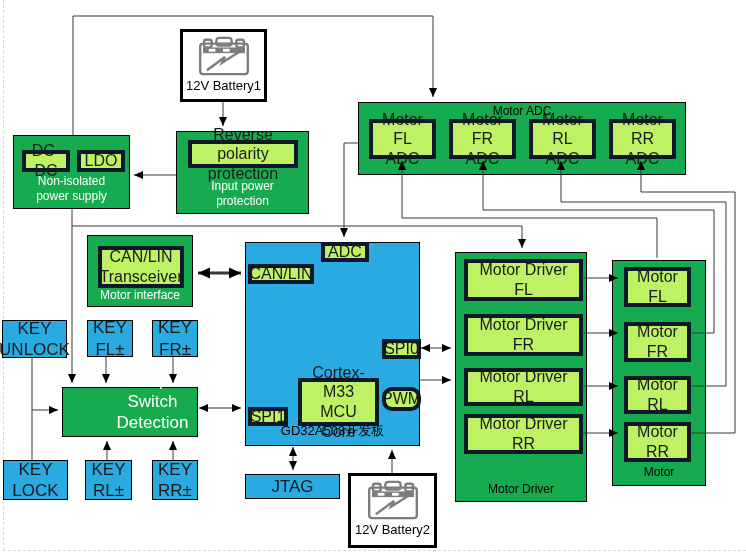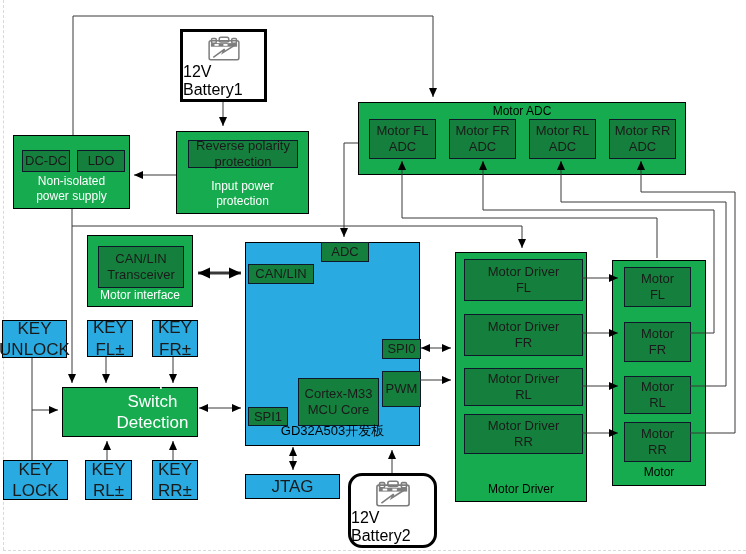--- a/index.html
+++ b/index.html
@@ -4,37 +4,37 @@
 <style>
   html,body{margin:0;padding:0;background:#fff;}
   #canvas{
     position:relative;width:746px;height:554px;background:#fff;overflow:hidden;
     font-family:"Liberation Sans",sans-serif;color:#1a1a1a;
   }
   .node{position:absolute;box-sizing:border-box;}
   .green{background:#16ab4e;border:1px solid #000;padding-left:45px;}
   .cyan{background:#29abe2;border:1px solid #000;}
   .inner{
-    position:absolute;box-sizing:border-box;background:#15803d;border:1px solid #0f172a;
+    position:absolute;box-sizing:border-box;background:#bef264;border:4px solid #0f172a;
     display:flex;align-items:center;justify-content:center;text-align:center;
-    font-size:13px;line-height:1.22;white-space:pre-line;color:#1a1a1a;
+    font-size:16px;line-height:1.22;white-space:pre-line;color:#1a1a1a;
   }
   .fill{display:flex;align-items:center;justify-content:center;text-align:center;
     font-size:17px;line-height:1.25;white-space:pre-line;}
   .box-label{
     position:absolute;left:0;right:0;text-align:center;font-size:12px;line-height:1.2;
     white-space:pre-line;pointer-events:none;
   }
   .wlabel{color:#fff;}
   .blabel{color:#000;}
   .battery{
     background:#fff;border:3px solid #000;display:flex;flex-direction:column;
     align-items:center;justify-content:flex-start;padding-top:4px;
   }
-  .battery .blab{font-size:16px;margin-top:2px;color:#000;}
+  .battery .blab{font-size:13px;margin-top:2px;color:#000;}
   #wires{position:absolute;left:0;top:0;z-index:6;pointer-events:none;}
   .pageline{position:absolute;z-index:0;}
 </style>
 </head>
 <body>
 
 <div id="canvas">
 
   <div class="pageline" style="left:3px;top:0;width:0;height:550px;border-left:1px dashed #d9d9d9;"></div>
   <div class="pageline" style="left:3px;top:550px;width:743px;height:0;border-top:1px dashed #d9d9d9;"></div>
@@ -100,30 +100,30 @@
   <div class="node cyan fill" style="left:152px;top:460px;width:46px;height:40px;">KEY
 RR±</div>
 
   <div class="node green fill wlabel" style="left:62px;top:387px;width:136px;height:50px;color:#fff;">Multiple Switch
 Detection Interface</div>
 
   <div class="node cyan" style="left:245px;top:242px;width:175px;height:204px;">
     <div class="inner" style="left:75px;top:-1px;width:48px;height:20px;">ADC</div>
     <div class="inner" style="left:2px;top:21px;width:66px;height:20px;">CAN/LIN</div>
     <div class="inner" style="left:136px;top:96px;width:39px;height:20px;">SPI0</div>
-    <div class="inner" style="left:136px;top:128px;width:39px;height:36px;">PWM</div>
+    <div class="inner" style="left:136px;top:144px;width:39px;height:24px;border-radius:10px;">PWM</div>
     <div class="inner" style="left:2px;top:156px;width:40px;height:19px;margin-top:8px;">SPI1</div>
     <div class="inner" style="left:52px;top:135px;width:81px;height:48px;">Cortex-M33
 MCU Core</div>
     <div class="box-label blabel" style="bottom:6px;font-size:13px;">GD32A503开发板</div>
   </div>
 
   <div class="node cyan fill" style="left:245px;top:474px;width:95px;height:25px;">JTAG</div>
 
-  <div class="node battery" style="left:348px;top:473px;width:89px;height:75px;border-radius:14px;">
+  <div class="node battery" style="left:348px;top:473px;width:89px;height:75px;">
     <svg width="54" height="40" viewBox="0 0 56 42">
       <g fill="none" stroke="#7d7d7d" stroke-width="2.5">
         <rect x="7" y="4" width="8" height="8" rx="2"></rect>
         <rect x="41" y="4" width="8" height="8" rx="2"></rect>
         <rect x="20" y="2" width="16" height="8" rx="3"></rect>
         <rect x="3" y="8" width="50" height="32" rx="3"></rect>
       </g>
       <rect x="6" y="12" width="44" height="6" fill="#7d7d7d"></rect>
       <rect x="12" y="13.5" width="7" height="3" fill="#fff"></rect>
       <rect x="27" y="13.5" width="7" height="3" fill="#fff"></rect>

